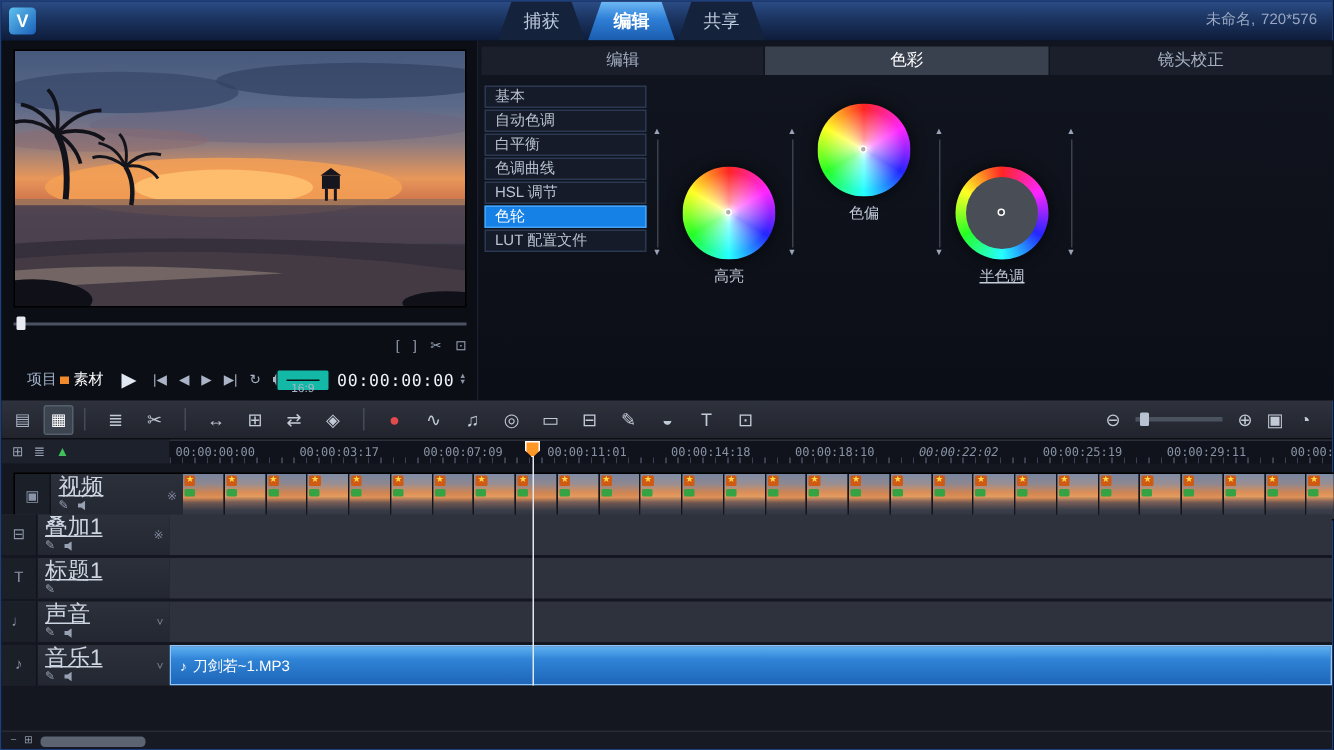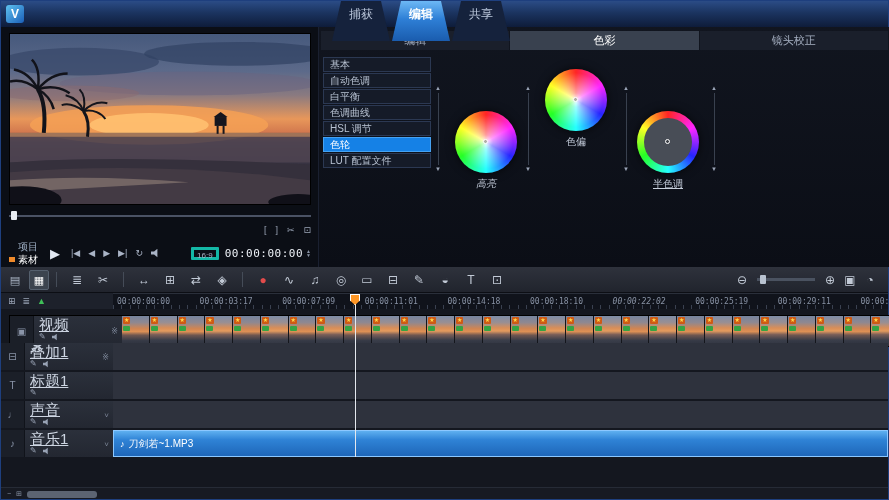--- a/index.html
+++ b/index.html
@@ -7,60 +7,60 @@
   .app{position:relative;width:889px;height:500px;background:#0a0d14;color:#c8d0dc;border:1px solid #1e3f7e;}
 
   
   .titlebar{position:absolute;left:0;top:0;width:887px;height:26px;
     background:linear-gradient(180deg,#2b4c86 0%,#1b3460 45%,#0e1c3a 100%);display:flex;align-items:center;z-index:20;}
   .logo{width:18px;height:18px;margin:0 6px 0 5px;border-radius:3px;flex:none;
     background:linear-gradient(135deg,#5ec2f0,#1b5fb8);color:#fff;font-weight:bold;font-size:12px;text-align:center;line-height:18px;}
   .menu-bar{display:flex;height:26px;}
   .menu-item{padding:0 9px;font-size:11px;color:#d6deec;line-height:26px;cursor:default;}
   .mode-tabs{position:absolute;left:330px;top:0;height:26px;display:flex;}
-  .mode-tab{width:58px;height:40px;line-height:26px;text-align:center;font-size:12px;color:#bcc8dc;background:#15223c;
+  .mode-tab{width:58px;height:26px;line-height:26px;text-align:center;font-size:12px;color:#bcc8dc;background:#15223c;
     clip-path:polygon(9px 0,calc(100% - 9px) 0,100% 100%,0 100%);margin:0 1px;}
   .mode-tab.active{background:linear-gradient(180deg,#6db8f5 0%,#2e7fd6 45%,#1a5cae 100%);color:#fff;font-weight:bold;}
   .project-label{position:absolute;right:10px;top:0;line-height:26px;font-size:10px;color:#9aa8c2;display:flex;gap:4px;}
 
   
   .preview-panel{position:absolute;left:0;top:26px;width:318px;height:240px;background:#0b0e15;border-right:1px solid #1a2030;}
   .video{position:absolute;left:8px;top:6px;width:302px;height:172px;border:1px solid #000;overflow:hidden;
     background:linear-gradient(180deg,#46597c 0%,#5c6a8a 22%,#8a7a80 36%,#e8975a 50%,#d2784e 58%,#5c4a52 64%,#333040 78%,#3c3848 100%);}
   .video svg{position:absolute;left:0;top:0;width:100%;height:100%;}
   .scrubber{position:absolute;left:8px;top:183px;width:302px;height:11px;}
   .scrub-line{position:absolute;left:0;top:5px;width:100%;height:2px;background:#4a5264;}
   .scrub-handle{position:absolute;left:2px;top:1px;width:6px;height:9px;background:#e8ecf2;border-radius:1px;}
   .pv-row1{position:absolute;left:8px;top:196px;width:302px;height:14px;display:flex;justify-content:flex-end;align-items:center;gap:9px;}
   .trim-icon{font-size:9px;color:#9aa4b6;line-height:12px;}
   .pv-row2{position:absolute;left:8px;top:212px;width:302px;height:28px;display:flex;align-items:center;}
-  .mode-col{display:flex;flex-direction:column;justify-content:center;gap:2px;margin-right:10px;}
+  .mode-col{display:flex;justify-content:center;gap:2px;margin-right:10px;}
   .pv-mode{font-size:10px;color:#9fb0c6;line-height:11px;padding-left:9px;position:relative;white-space:nowrap;}
   .pv-mode.active{color:#fff;}
   .pv-mode.active::before{content:"";position:absolute;left:0;top:3px;width:6px;height:5px;background:#f08a2a;}
   .pv-play{font-size:13px;color:#e2e8f2;margin:0 7px 0 2px;}
   .pv-btn{font-size:9px;color:#aab4c6;margin:0 4px;white-space:nowrap;}
   .spk{display:inline-block;width:9px;height:9px;background:#aab4c6;margin-left:4px;
     clip-path:polygon(0 32%,35% 32%,72% 4%,72% 96%,35% 68%,0 68%);}
-  .aspect-box{border:3px solid #14b8a6;font-size:8px;padding:0 3px;color:#aab4c6;height:13px;line-height:11px;margin-left:auto;border-radius:1px;}
+  .aspect-box{border:6px solid #14b8a6;font-size:8px;padding:0 3px;color:#aab4c6;height:13px;line-height:11px;margin-left:auto;border-radius:1px;}
   .pv-timecode{font-family:"DejaVu Sans Mono","Liberation Mono",monospace;font-size:11px;color:#eef2f8;margin-left:6px;letter-spacing:.5px;}
   .tc-arrows{display:flex;flex-direction:column;margin-left:3px;line-height:4px;}
   .tc-arrows span{font-size:5px;color:#8a94a6;}
 
   
   .color-panel{position:absolute;left:318px;top:26px;width:571px;height:240px;
     background:linear-gradient(180deg,#11151f 0%,#0b0e16 100%);}
   .cp-tabs{position:absolute;left:2px;top:4px;width:567px;height:19px;display:flex;gap:1px;}
   .cp-tab{flex:1;text-align:center;line-height:19px;font-size:11px;color:#a6b0c2;background:#1a1f2b;}
   .cp-tab.active{background:#39414f;color:#fff;}
   .cp-options{position:absolute;left:4px;top:30px;width:108px;}
   .cp-option{height:15px;line-height:14px;background:#151b28;border:1px solid #2b3852;font-size:10px;padding-left:6px;color:#b8c2d2;margin-bottom:1px;white-space:nowrap;overflow:hidden;}
   .cp-option.selected{background:#1581e6;border-color:#46a2f2;color:#fff;}
   .wheel-group{position:absolute;width:70px;text-align:center;}
-  .wg-highlight{left:132px;top:84px;font-style:italic;}
+  .wg-highlight{left:132px;top:84px;}
   .wg-offset{left:222px;top:42px;}
   .wg-shadow{left:222px;top:142px;}
   .wg-midtone{left:314px;top:84px;text-decoration:underline;}
   .wheel{width:62px;height:62px;border-radius:50%;margin:0 auto;position:relative;box-shadow:0 0 10px rgba(0,0,0,.7);
     background:
       radial-gradient(circle at 50% 50%, rgba(255,255,255,.95) 0%, rgba(255,255,255,.55) 16%, rgba(255,255,255,0) 62%),
       conic-gradient(#ff2525,#ff25ff 60deg,#2525ff 120deg,#25ffff 180deg,#25ff25 240deg,#ffff25 300deg,#ff2525 360deg);}
   .wheel.ring{background:conic-gradient(#ff2525,#ff25ff 60deg,#2525ff 120deg,#25ffff 180deg,#25ff25 240deg,#ffff25 300deg,#ff2525 360deg);}
   .wheel.ring::before{content:"";position:absolute;left:7px;top:7px;right:7px;bottom:7px;border-radius:50%;background:#484d56;}
   .wheel-dot{position:absolute;left:50%;top:50%;width:5px;height:5px;margin:-3px 0 0 -3px;border:1px solid #fff;border-radius:50%;background:rgba(40,40,40,.35);z-index:2;}
@@ -128,20 +128,24 @@
 
 <div class="app">
 
   <div class="titlebar">
     <div class="logo">V</div>
     <div class="mode-tabs" id="mode-tabs">
         <div class="mode-tab">捕获</div>
         <div class="mode-tab active">编辑</div>
         <div class="mode-tab">共享</div>
       </div>
+    <div class="project-label">
+      <span>未命名,</span>
+      <span>720*576</span>
+    </div>
   </div>
 
   <div class="preview-panel">
     <div class="video">
       <svg viewBox="0 0 302 172" preserveAspectRatio="none">
         <ellipse cx="70" cy="28" rx="80" ry="14" fill="#38486a" opacity="0.75"></ellipse>
         <ellipse cx="230" cy="20" rx="95" ry="12" fill="#314262" opacity="0.7"></ellipse>
         <ellipse cx="180" cy="50" rx="130" ry="12" fill="#6a6480" opacity="0.5"></ellipse>
         <ellipse cx="60" cy="60" rx="70" ry="8" fill="#8a6a70" opacity="0.5"></ellipse>
         <ellipse cx="140" cy="92" rx="120" ry="20" fill="#f5a055" opacity="0.85"></ellipse>

